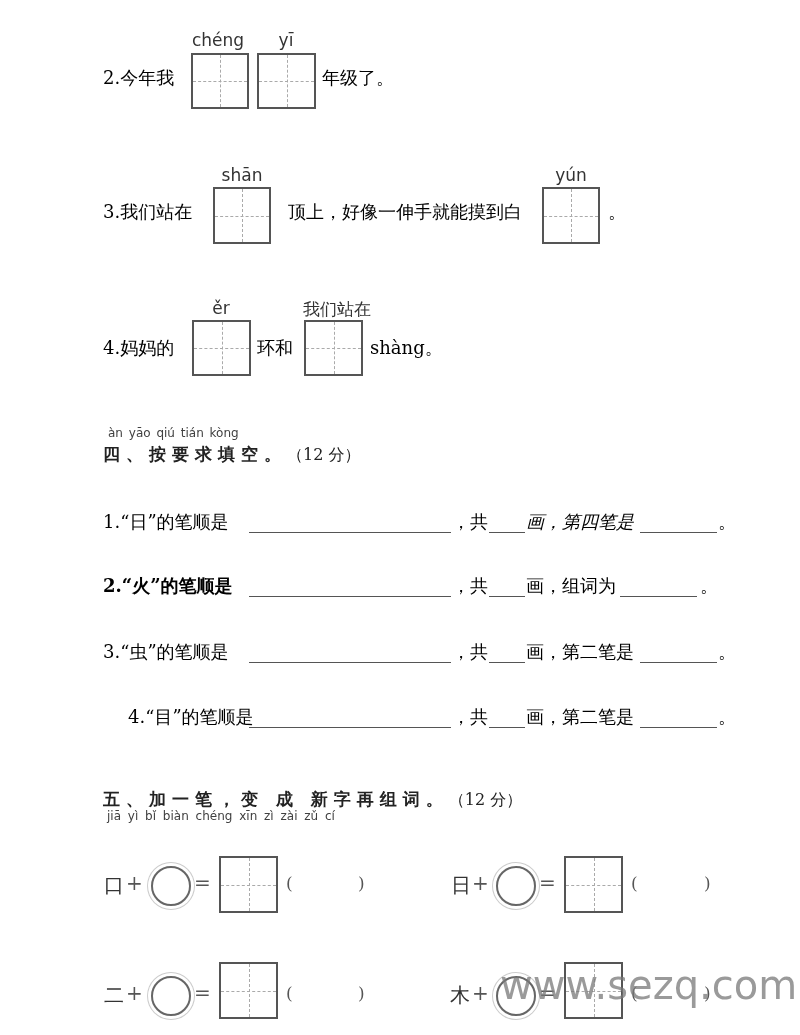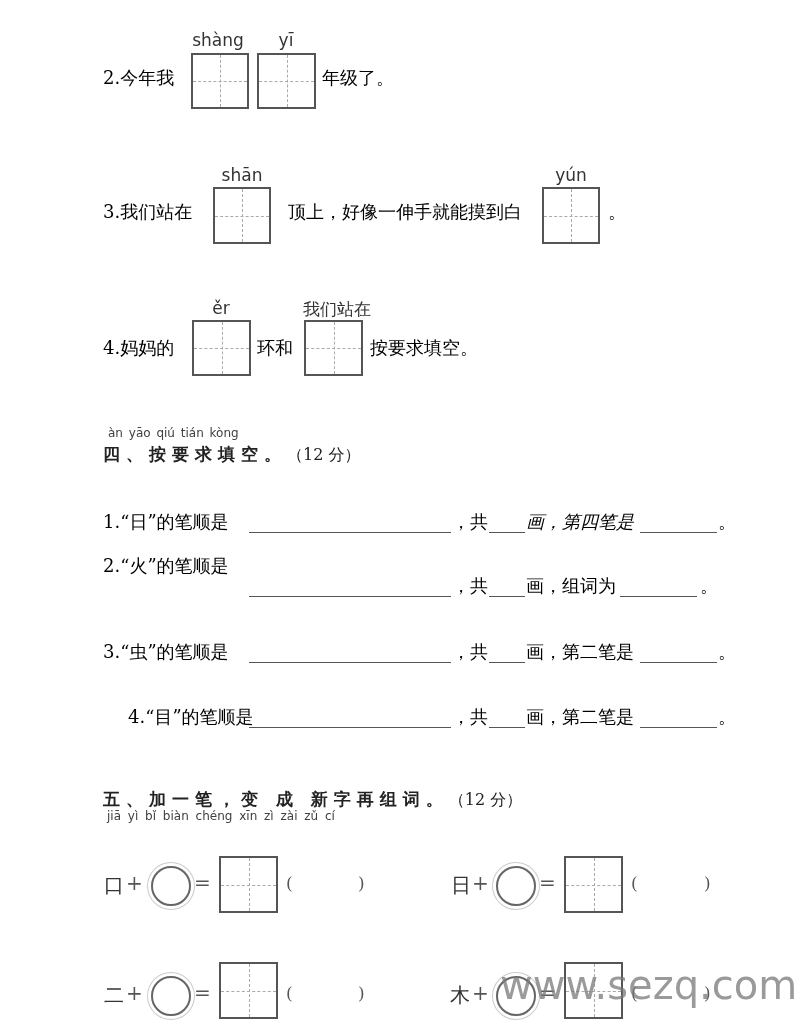--- a/index.html
+++ b/index.html
@@ -16,21 +16,21 @@
   .blank { position:absolute; border-bottom:1px solid #555; height:0; }
   .circle { position:absolute; width:40px; height:40px; border-radius:50%; border:2px solid #666; box-sizing:border-box; box-shadow:0 0 0 3px #fff, 0 0 0 4px #ccc; }
   .sym { position:absolute; font-size:20px; color:#555; white-space:nowrap; }
   .watermark { position:absolute; font-family:"DejaVu Sans","Liberation Sans",sans-serif; font-size:40px; color:rgba(120,120,120,0.75); white-space:nowrap; }
 </style>
 </head>
 <body>
 
 <div>
   <span class="txt" style="left:103px;top:66px;"><span>2.</span><span>今年我</span></span>
-  <span class="py" style="left:188px;top:30px;width:60px;">shàng</span>
+  <span class="py" style="left:188px;top:30px;width:60px;">chéng</span>
   <div class="tian" style="left:191px;top:53px;width:58px;height:56px;"></div>
   <span class="py" style="left:256px;top:30px;width:60px;">yī</span>
   <div class="tian" style="left:257px;top:53px;width:59px;height:56px;"></div>
   <span class="txt" style="left:322px;top:66px;">年级了。</span>
 </div>
 
 <div>
   <span class="txt" style="left:103px;top:200px;"><span>3.</span><span>我们站在</span></span>
   <span class="py" style="left:212px;top:165px;width:60px;">shān</span>
   <div class="tian" style="left:213px;top:187px;width:58px;height:57px;"></div>
@@ -40,38 +40,38 @@
   <span class="txt" style="left:608px;top:200px;">。</span>
 </div>
 
 <div>
   <span class="txt" style="left:103px;top:336px;"><span>4.</span><span>妈妈的</span></span>
   <span class="py" style="left:191px;top:298px;width:60px;">ěr</span>
   <div class="tian" style="left:192px;top:320px;width:59px;height:56px;"></div>
   <span class="txt" style="left:257px;top:336px;">环和</span>
   <span class="py" style="left:303px;top:298px;width:60px;">我们站在</span>
   <div class="tian" style="left:304px;top:320px;width:59px;height:56px;"></div>
-  <span class="txt" style="left:370px;top:336px;">按要求填空。</span>
+  <span class="txt" style="left:370px;top:336px;">shàng。</span>
 </div>
 
 <span class="sec-py" style="left:108px;top:426px;word-spacing:2px;">àn yāo qiú tián kòng</span>
 <div class="sec-title" style="left:103px;top:443px;"><span>四、按要求填空。</span><span class="score">（12 分）</span></div>
 
 <div>
   <span class="txt" style="left:103px;top:510px;">1.“日”的笔顺是</span>
   <div class="blank" style="left:249px;top:532px;width:202px;"></div>
   <span class="txt" style="left:452px;top:510px;">，共</span>
   <div class="blank" style="left:489px;top:532px;width:36px;"></div>
   <span class="txt" style="left:526px;top:510px;font-style:italic;">画，第四笔是</span>
   <div class="blank" style="left:640px;top:532px;width:77px;"></div>
   <span class="txt" style="left:718px;top:510px;">。</span>
 </div>
 
 <div>
-  <span class="txt" style="left:103px;top:554px;">2.“火”的笔顺是</span>
+  <span class="txt" style="left:103px;top:574px;font-weight:bold;">2.“火”的笔顺是</span>
   <div class="blank" style="left:249px;top:596px;width:202px;"></div>
   <span class="txt" style="left:452px;top:574px;">，共</span>
   <div class="blank" style="left:489px;top:596px;width:36px;"></div>
   <span class="txt" style="left:526px;top:574px;">画，组词为</span>
   <div class="blank" style="left:620px;top:596px;width:77px;"></div>
   <span class="txt" style="left:700px;top:574px;">。</span>
 </div>
 
 <div>
   <span class="txt" style="left:103px;top:640px;">3.“虫”的笔顺是</span>

